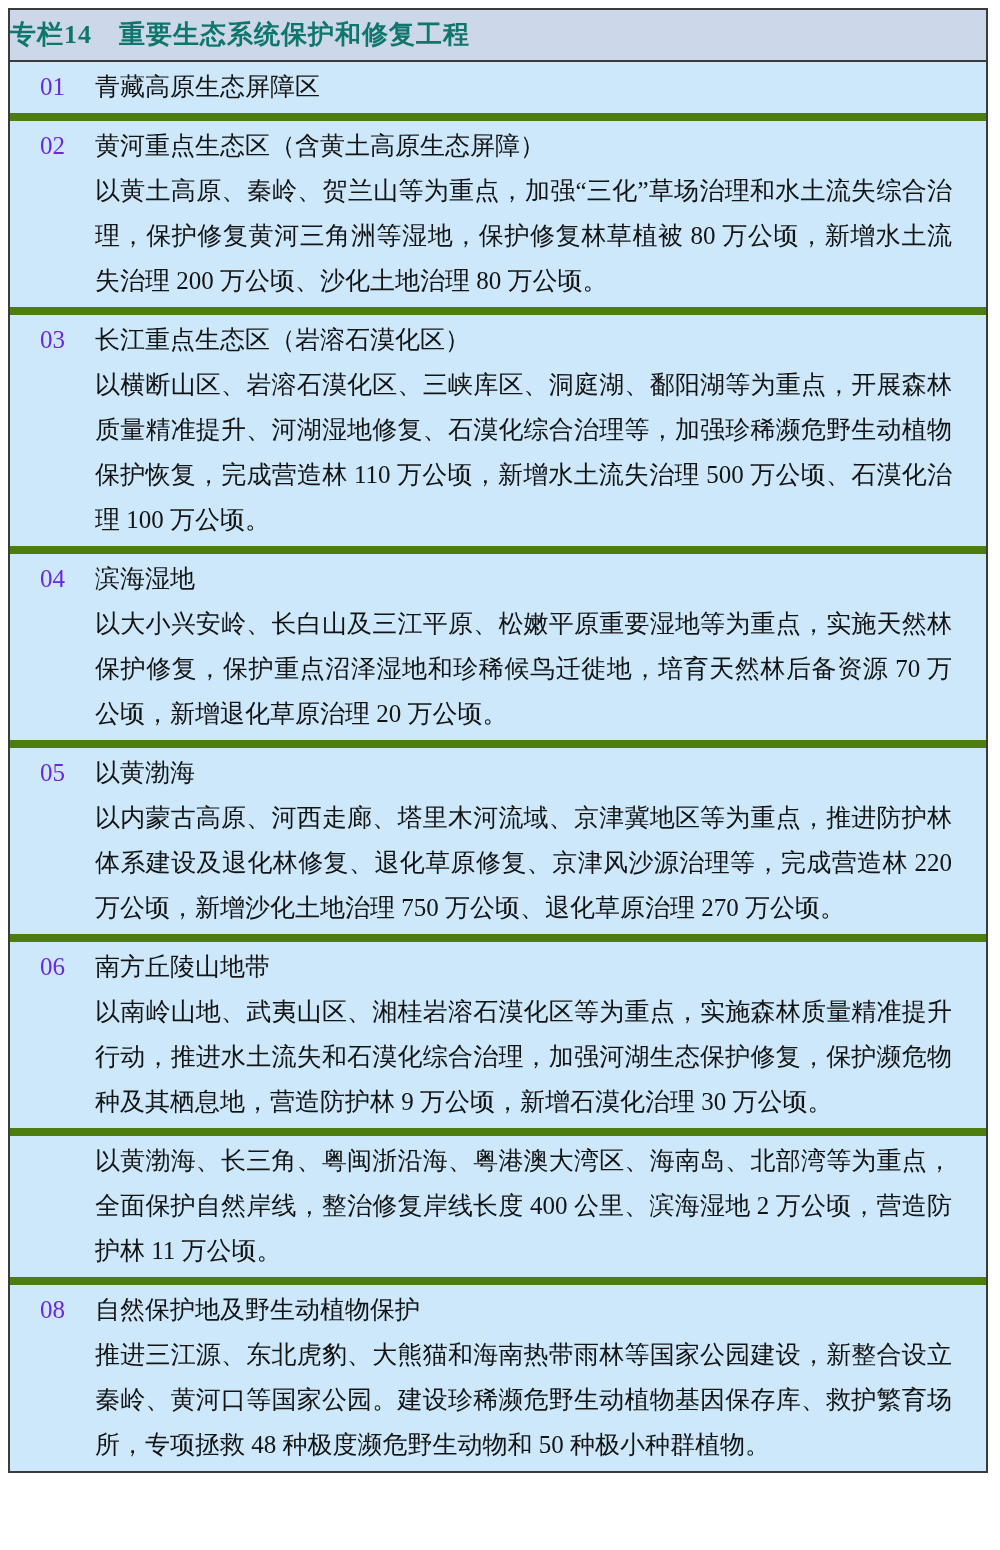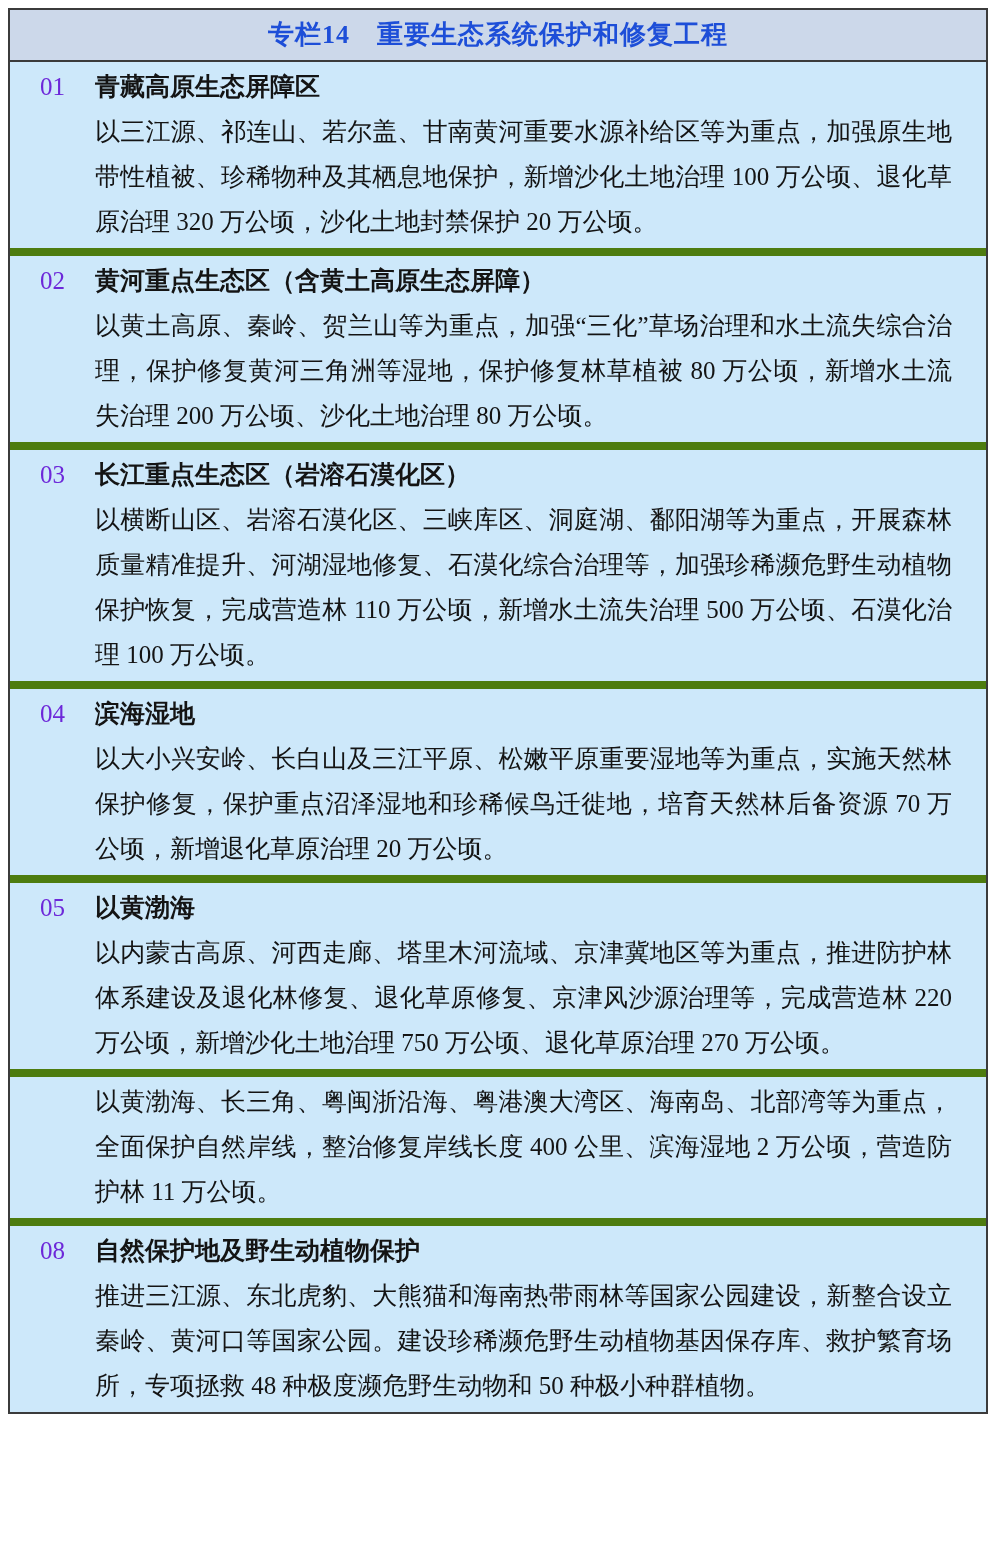--- a/index.html
+++ b/index.html
@@ -15,26 +15,25 @@
     left: 8px;
     top: 8px;
     width: 980px;
     box-sizing: border-box;
     border: 2px solid #3b3b3b;
     background: #cde8fa;
   }
   .box-title {
     height: 50px;
     line-height: 50px;
-    text-align: center;
     background: #ccd8ea;
     border-bottom: 2px solid #3b3b3b;
     font-weight: bold;
     font-size: 26px;
-    color: #1d4ed8;
+    color: #0f766e;
     letter-spacing: 1px;
   }
   .section {
     padding: 2px 34px 4px 0;
     border-top: 8px solid #4d7c0f;
   }
   .section.first {
     border-top: none;
   }
   .section-head {
@@ -44,42 +43,41 @@
     white-space: nowrap;
   }
   .section-num {
     display: inline-block;
     margin-left: 30px;
     width: 55px;
     font-size: 25px;
     color: #6d28d9;
   }
   .section-heading {
-    font-weight: bold;
+    font-weight: normal;
   }
   .section-body {
     margin: 0 0 0 85px;
     font-size: 25px;
     line-height: 45px;
     color: #141414;
     text-align: justify;
     text-justify: inter-ideograph;
   }
 </style>
 </head>
 <body>
 
 <div class="box">
   <div class="box-title">专栏14　重要生态系统保护和修复工程</div>
 
   <div class="section first">
     <div class="section-head">
       <span class="section-num">01</span><span class="section-heading">青藏高原生态屏障区</span>
     </div>
-    <p class="section-body">以三江源、祁连山、若尔盖、甘南黄河重要水源补给区等为重点，加强原生地带性植被、珍稀物种及其栖息地保护，新增沙化土地治理 100 万公顷、退化草原治理 320 万公顷，沙化土地封禁保护 20 万公顷。</p>
   </div>
 
   <div class="section">
     <div class="section-head">
       <span class="section-num">02</span><span class="section-heading">黄河重点生态区（含黄土高原生态屏障）</span>
     </div>
     <p class="section-body">以黄土高原、秦岭、贺兰山等为重点，加强“三化”草场治理和水土流失综合治理，保护修复黄河三角洲等湿地，保护修复林草植被 80 万公顷，新增水土流失治理 200 万公顷、沙化土地治理 80 万公顷。</p>
   </div>
 
   <div class="section">
@@ -96,20 +94,26 @@
     <p class="section-body">以大小兴安岭、长白山及三江平原、松嫩平原重要湿地等为重点，实施天然林保护修复，保护重点沼泽湿地和珍稀候鸟迁徙地，培育天然林后备资源 70 万公顷，新增退化草原治理 20 万公顷。</p>
   </div>
 
   <div class="section">
     <div class="section-head">
       <span class="section-num">05</span><span class="section-heading">以黄渤海</span>
     </div>
     <p class="section-body">以内蒙古高原、河西走廊、塔里木河流域、京津冀地区等为重点，推进防护林体系建设及退化林修复、退化草原修复、京津风沙源治理等，完成营造林 220 万公顷，新增沙化土地治理 750 万公顷、退化草原治理 270 万公顷。</p>
   </div>
 
+  <div class="section">
+    <div class="section-head">
+      <span class="section-num">06</span><span class="section-heading">南方丘陵山地带</span>
+    </div>
+    <p class="section-body">以南岭山地、武夷山区、湘桂岩溶石漠化区等为重点，实施森林质量精准提升行动，推进水土流失和石漠化综合治理，加强河湖生态保护修复，保护濒危物种及其栖息地，营造防护林 9 万公顷，新增石漠化治理 30 万公顷。</p>
+  </div>
 
   <div class="section">
     <p class="section-body">以黄渤海、长三角、粤闽浙沿海、粤港澳大湾区、海南岛、北部湾等为重点，全面保护自然岸线，整治修复岸线长度 400 公里、滨海湿地 2 万公顷，营造防护林 11 万公顷。</p>
   </div>
 
   <div class="section">
     <div class="section-head">
       <span class="section-num">08</span><span class="section-heading">自然保护地及野生动植物保护</span>
     </div>
     <p class="section-body">推进三江源、东北虎豹、大熊猫和海南热带雨林等国家公园建设，新整合设立秦岭、黄河口等国家公园。建设珍稀濒危野生动植物基因保存库、救护繁育场所，专项拯救 48 种极度濒危野生动物和 50 种极小种群植物。</p>

